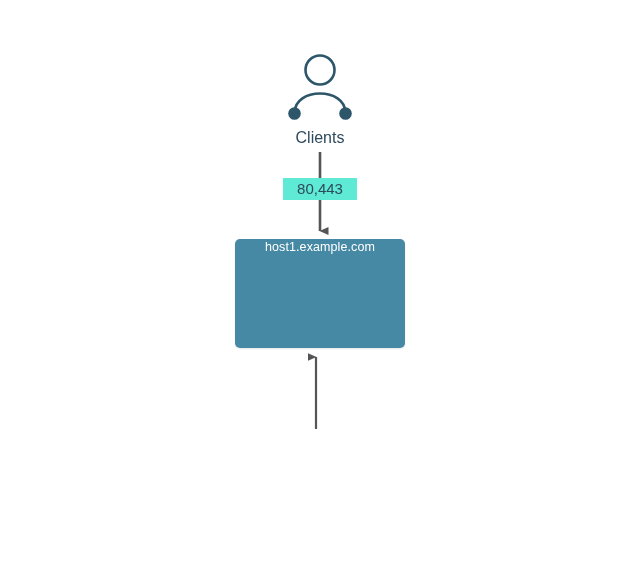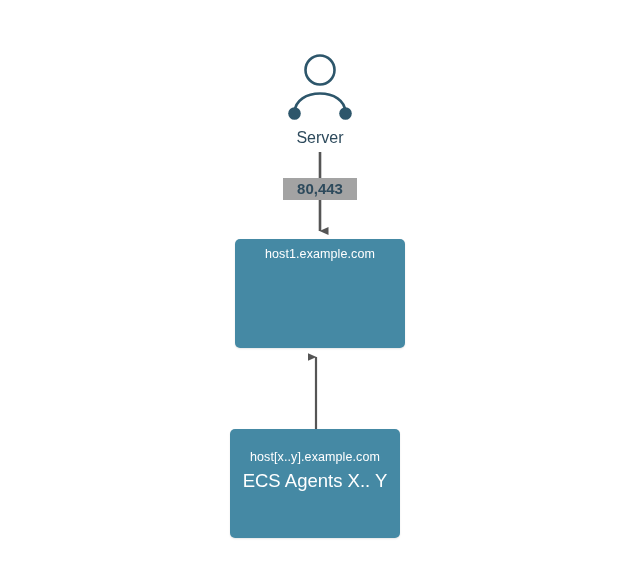--- a/index.html
+++ b/index.html
@@ -33,21 +33,20 @@
     display: flex;
     flex-direction: column;
     align-items: center;
     box-shadow: 0 1px 2px rgba(0,0,0,0.10);
   }
   #node-ecs-server {
     left: 235px;
     top: 239px;
     width: 170px;
     height: 109px;
-    padding-top: 7px;
   }
   #node-ecs-agents {
     left: 230px;
     top: 429px;
     width: 170px;
     height: 109px;
     padding-top: 20px;
   }
   .node-host {
     color: #ffffff;
@@ -77,23 +76,22 @@
     width: 100px;
     font-size: 16px;
     line-height: 20px;
   }
   #edge-port-label {
     left: 283px;
     top: 178px;
     width: 74px;
     font-size: 15px;
     line-height: 20px;
-    background: #a3a3a3;
+    background: #5eead4;
     padding: 1px 0;
-    font-weight: bold;
   }
 </style>
 </head>
 <body>
 
 <div id="diagram-canvas">
 
   <svg id="diagram-svg" viewBox="0 0 630 580">
     <defs>
       <marker id="arrow-down" markerWidth="10" markerHeight="10" refX="5" refY="8.5" orient="auto" markerUnits="userSpaceOnUse">
@@ -113,26 +111,22 @@
 
     <g>
       <line x1="320" y1="152" x2="320" y2="231" stroke="#555555" stroke-width="2.6" marker-end="url(#arrow-down)"></line>
     </g>
 
     <g>
       <line x1="316" y1="429" x2="316" y2="357" stroke="#555555" stroke-width="2.2" marker-end="url(#arrow-up)"></line>
     </g>
   </svg>
 
-  <div class="graph-label" id="clients-label">Server</div>
+  <div class="graph-label" id="clients-label">Clients</div>
 
   <div class="graph-label" id="edge-port-label">80,443</div>
 
   <div class="node-box" id="node-ecs-server">
     <div class="node-host">host1.example.com</div>
   </div>
 
-  <div class="node-box" id="node-ecs-agents">
-    <div class="node-host">host[x..y].example.com</div>
-    <div class="node-title">ECS Agents X.. Y</div>
-  </div>
 
 </div>
 
 </body></html>

